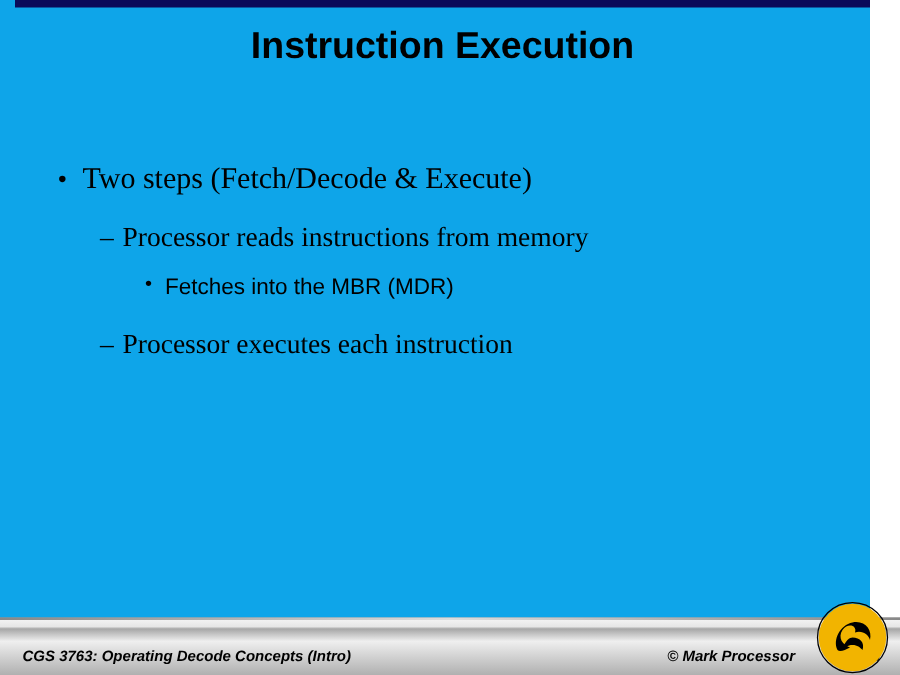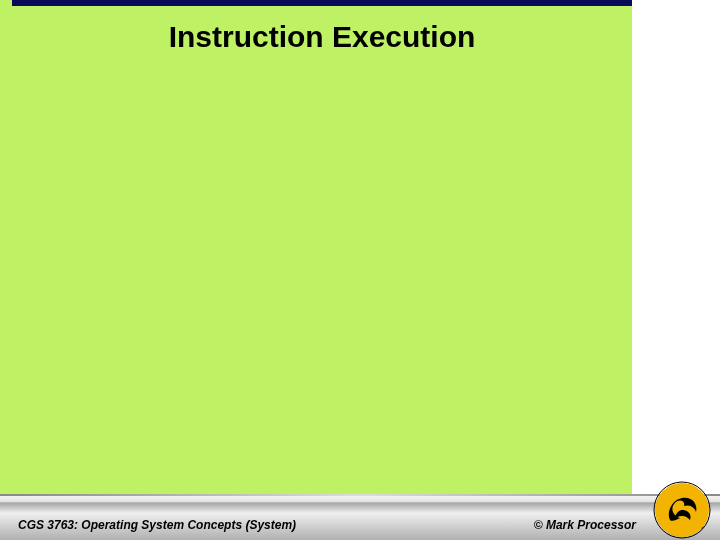--- a/index.html
+++ b/index.html
@@ -1,17 +1,17 @@
 <!DOCTYPE html>
 <html><head>
 <meta charset="utf-8">
 <style>
   * { margin: 0; padding: 0; box-sizing: border-box; }
   html, body { width: 720px; height: 540px; overflow: hidden; font-family: "Times New Roman", Times, serif; background: #fff; }
-  .slide { width: 632px; height: 540px; position: relative; background: #bef264; padding-left: 12px; }
+  .slide { width: 696px; height: 540px; position: relative; background: #0ea5e9; padding-left: 12px; }
   .topbar { width: 100%; height: 6px; background: #0a0a5a; }
   .title { text-align: center; font-size: 30px; color: #000; margin-top: 14px; font-family: Arial, Helvetica, sans-serif; }
   .content { position: absolute; top: 130px; left: 40px; right: 30px; color: #000; }
   .lvl1 { font-size: 24px; margin: 0 0 20px 0; padding-left: 26px; position: relative; }
   .lvl1::before { content: "•"; position: absolute; left: 6px; top: 0; font-size: 22px; }
   .lvl2 { font-size: 22px; margin: 0 0 16px 0; padding-left: 58px; position: relative; }
   .lvl2::before { content: "–"; position: absolute; left: 40px; top: 0; }
   .lvl3 { font-size: 18px; margin: 0 0 22px 0; padding-left: 92px; position: relative; font-family: Arial, Helvetica, sans-serif; }
   .lvl3::before { content: "•"; position: absolute; left: 76px; top: 0; font-size: 16px; }
   .footer { position: absolute; left: 0; bottom: 0; width: 720px; height: 46px; }
@@ -27,25 +27,31 @@
   .ft-right { right: 84px; }
   .logo { position: absolute; right: 8px; bottom: 0; width: 60px; height: 60px; }
 </style>
 </head>
 <body>
 
 <div class="slide">
   <div class="topbar"></div>
   <h1 class="title">Instruction Execution</h1>
 
+  <div class="content">
+    <p class="lvl1">Two steps (Fetch/Decode &amp; Execute)</p>
+    <p class="lvl2">Processor reads instructions from memory</p>
+    <p class="lvl3">Fetches into the MBR (MDR)</p>
+    <p class="lvl2">Processor executes each instruction</p>
+  </div>
 
   <div class="footer">
     <div class="footer-bg"></div>
     <div class="footer-line"></div>
-    <span class="footer-text ft-left">CGS 3763: Operating System Concepts (System)</span>
+    <span class="footer-text ft-left">CGS 3763: Operating Decode Concepts (Intro)</span>
     <span class="footer-text ft-center">Page 8</span>
     <span class="footer-text ft-right">© Mark Processor</span>
     <svg class="logo" viewBox="0 0 60 60">
       <circle cx="30" cy="30" r="28" fill="none" stroke="#000" stroke-width="1"></circle>
       <circle cx="30" cy="30" r="27" fill="#f2b400"></circle>
       <path d="M18 40 C14 32 20 20 30 18 C40 16 46 24 44 32 C43 28 38 24 32 26 C34 20 26 18 22 24 C18 30 22 36 28 38 C24 40 20 42 18 40 Z
                M30 30 C36 30 40 34 38 40 C36 38 34 36 30 36 C26 36 24 38 22 40 C24 32 28 30 30 30 Z" fill="#000000"></path>
     </svg>
   </div>
 </div>

